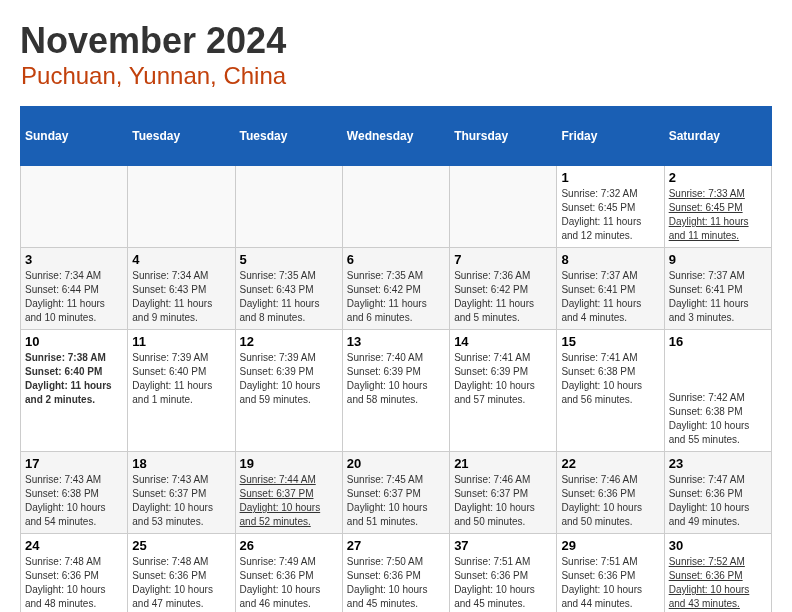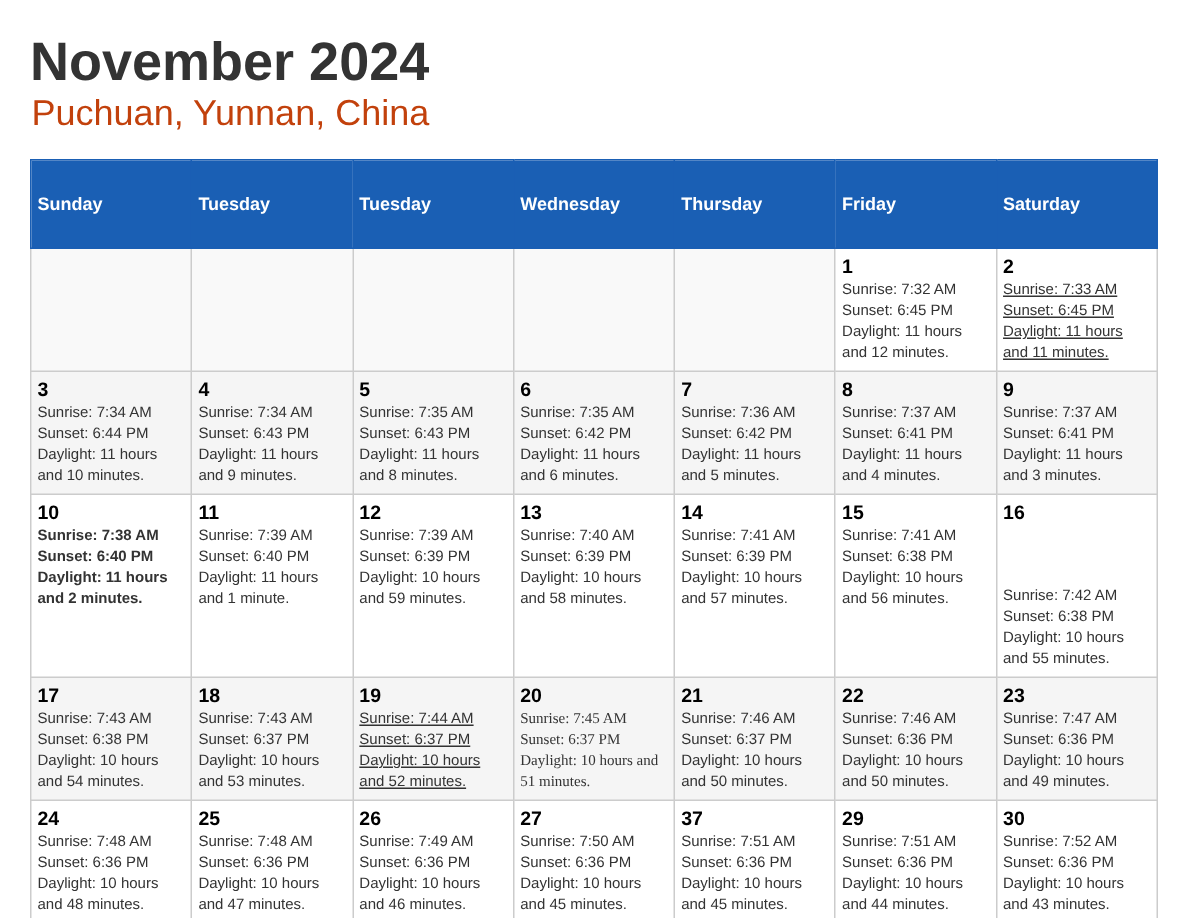--- a/index.html
+++ b/index.html
@@ -239,21 +239,21 @@
 Daylight: 10 hours and 53 minutes.</div>
         </td>
         <td>
           <span class="day-number">19</span>
           <div class="day-info" style="white-space: pre-line; text-decoration: underline;">Sunrise: 7:44 AM
 Sunset: 6:37 PM
 Daylight: 10 hours and 52 minutes.</div>
         </td>
         <td>
           <span class="day-number">20</span>
-          <div class="day-info" style="white-space: pre-line; font-family: Liberation Serif, serif;">Sunrise: 7:45 AM
+          <div class="day-info" style="white-space: pre-line;">Sunrise: 7:45 AM
 Sunset: 6:37 PM
 Daylight: 10 hours and 51 minutes.</div>
         </td>
         <td>
           <span class="day-number">21</span>
           <div class="day-info" style="white-space: pre-line;">Sunrise: 7:46 AM
 Sunset: 6:37 PM
 Daylight: 10 hours and 50 minutes.</div>
         </td>
         <td>
@@ -301,19 +301,19 @@
 Daylight: 10 hours and 45 minutes.</div>
         </td>
         <td>
           <span class="day-number">29</span>
           <div class="day-info" style="white-space: pre-line;">Sunrise: 7:51 AM
 Sunset: 6:36 PM
 Daylight: 10 hours and 44 minutes.</div>
         </td>
         <td>
           <span class="day-number">30</span>
-          <div class="day-info" style="white-space: pre-line;">Sunrise: 7:52 AM
+          <div class="day-info" style="white-space: pre-line; text-decoration: underline;">Sunrise: 7:52 AM
 Sunset: 6:36 PM
 Daylight: 10 hours and 43 minutes.</div>
         </td>
       </tr>
     </tbody>
 </table>
 
 </body></html>

